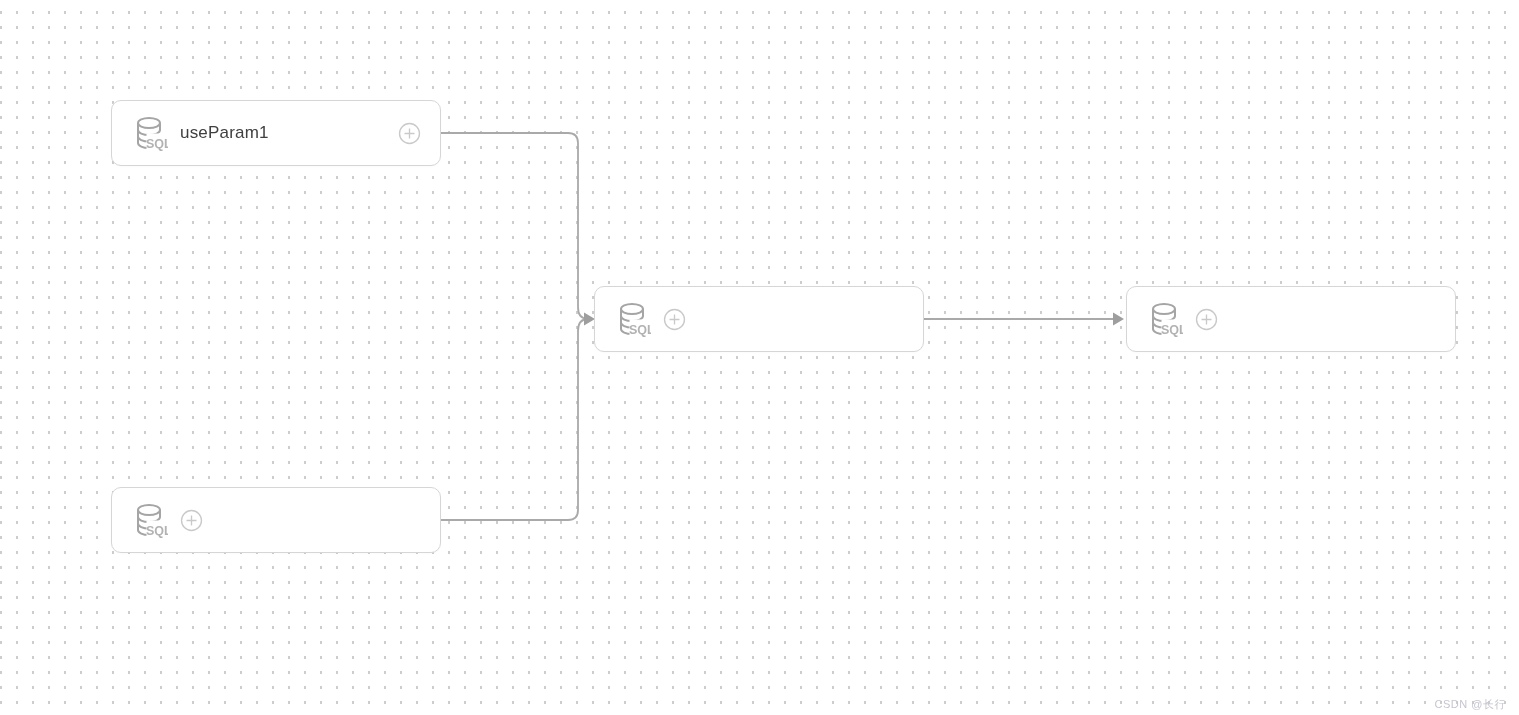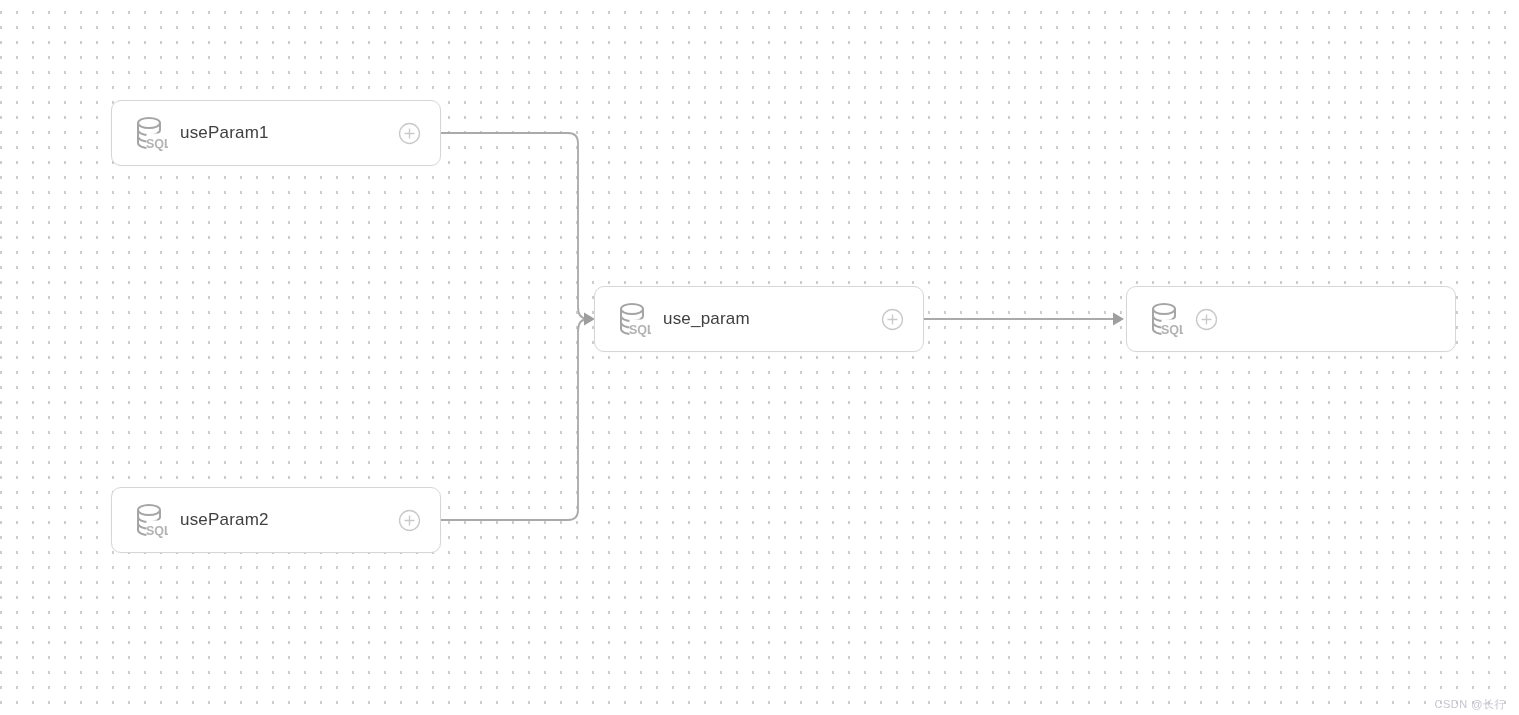--- a/index.html
+++ b/index.html
@@ -126,21 +126,20 @@
         <ellipse cx="15" cy="8" rx="11" ry="5"></ellipse>
         <path d="M4 8 V28"></path>
         <path d="M26 8 V15"></path>
         <path d="M4 15 A11 5 0 0 0 26 15"></path>
         <path d="M4 21.5 A11 5 0 0 0 26 21.5"></path>
         <path d="M4 28 A11 5 0 0 0 26 28"></path>
       </g>
       <rect x="12.5" y="18.5" width="21.5" height="17.5" fill="#ffffff"></rect>
       <text x="12" y="33" font-size="12.5" font-weight="bold" fill="#b2b2b2">SQL</text>
     </svg>
-    <span class="node-label">useParam2</span>
     <button class="plus-btn">
       <svg width="23" height="23" viewBox="0 0 24 24">
         <circle cx="12" cy="12" r="10.4" fill="none" stroke="#c9c9c9" stroke-width="1.4"></circle>
         <path d="M12 6.8 V17.2 M6.8 12 H17.2" stroke="#c9c9c9" stroke-width="1.4" fill="none"></path>
       </svg>
     </button>
   </div>
 
   <div class="node pos-n3">
     <svg class="node-icon" viewBox="0 0 34 36">
@@ -148,21 +147,20 @@
         <ellipse cx="15" cy="8" rx="11" ry="5"></ellipse>
         <path d="M4 8 V28"></path>
         <path d="M26 8 V15"></path>
         <path d="M4 15 A11 5 0 0 0 26 15"></path>
         <path d="M4 21.5 A11 5 0 0 0 26 21.5"></path>
         <path d="M4 28 A11 5 0 0 0 26 28"></path>
       </g>
       <rect x="12.5" y="18.5" width="21.5" height="17.5" fill="#ffffff"></rect>
       <text x="12" y="33" font-size="12.5" font-weight="bold" fill="#b2b2b2">SQL</text>
     </svg>
-    <span class="node-label">use_param</span>
     <button class="plus-btn">
       <svg width="23" height="23" viewBox="0 0 24 24">
         <circle cx="12" cy="12" r="10.4" fill="none" stroke="#c9c9c9" stroke-width="1.4"></circle>
         <path d="M12 6.8 V17.2 M6.8 12 H17.2" stroke="#c9c9c9" stroke-width="1.4" fill="none"></path>
       </svg>
     </button>
   </div>
 
   <div class="node pos-n4">
     <svg class="node-icon" viewBox="0 0 34 36">

